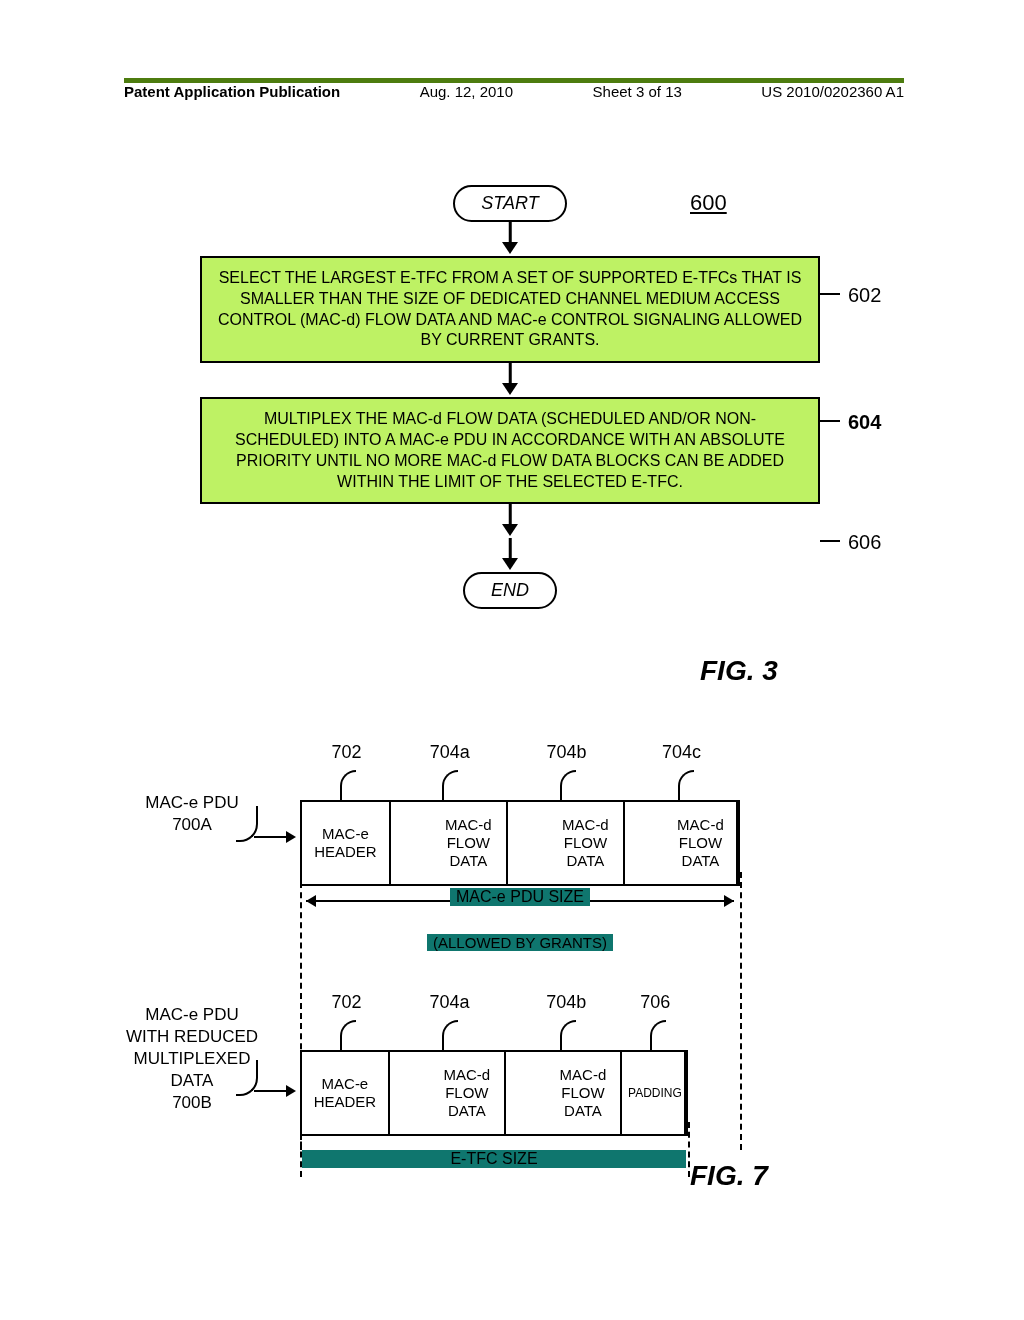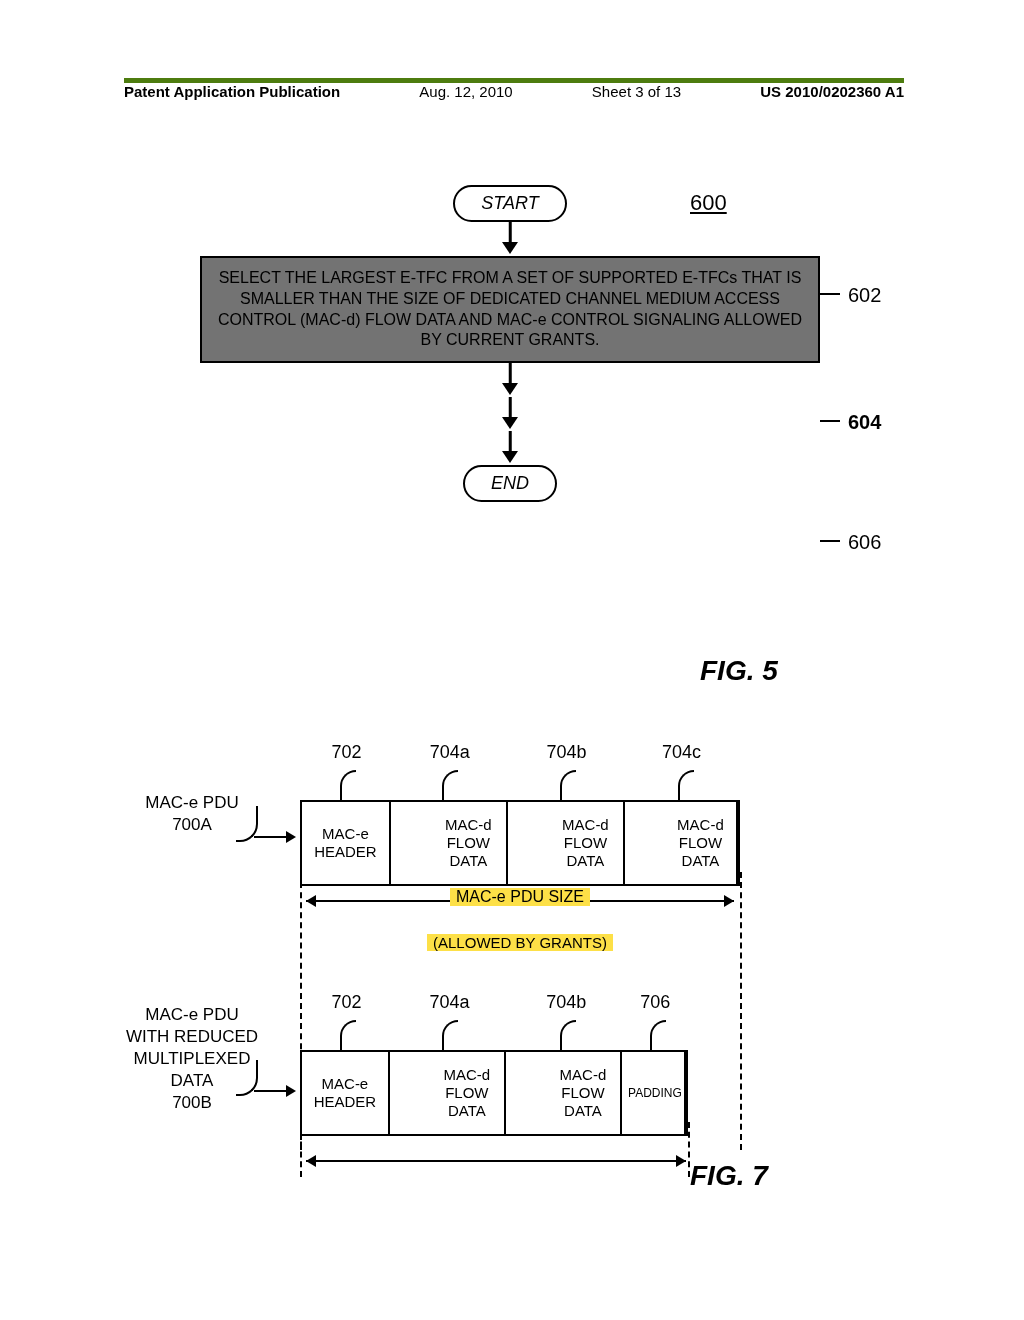--- a/index.html
+++ b/index.html
@@ -16,21 +16,21 @@
     left: 124px;
     right: 120px;
     display: flex;
     justify-content: space-between;
     font-size: 15px;
     border-top: 5px solid #4d7c0f;
   }
   .page-header .pub { font-weight: bold; }
   .page-header .date {}
   .page-header .sheet {}
-  .page-header .pubno { font-weight: bold; }
+  .page-header .pubno { font-weight: normal; }
 
   
   .flowchart {
     position: absolute;
     top: 185px;
     left: 200px;
     width: 620px;
     text-align: center;
   }
   .terminal {
@@ -42,21 +42,21 @@
     margin: 0 auto;
     font-style: italic;
   }
   .stepbox {
     border: 2.5px solid #000;
     padding: 10px 14px;
     font-size: 16px;
     text-align: center;
     line-height: 1.3;
     margin: 0;
-    background: #737373;
+    background: #bef264;
   }
   .arrow-down {
     width: 0; height: 0; margin: 0 auto; position: relative;
   }
   .arrow-down::before {
     content:"";
     position:absolute;
     left:50%; transform:translateX(-50%);
     top:0;
     width:2.5px; height:20px; background:#000;
@@ -171,21 +171,21 @@
   .dim-line::before, .dim-line::after{
     content:""; position:absolute; top:-5px;
     border-top:6px solid transparent;
     border-bottom:6px solid transparent;
   }
   .dim-line::before{ left:0; border-right:10px solid #000; }
   .dim-line::after{ right:0; border-left:10px solid #000; }
   .dim-text {
     position:absolute; top:86px; left:0; right:0;
     text-align:center; font-size:16px;
-    background:#fde047;
+    background:#0f766e;
     width:max-content;
     margin:0 auto;
     padding:0 6px;
     z-index:2;
   }
   .dim-sub { top:108px; font-size:15px;margin-top:24px; }
 
   .dash-v{
     position:absolute; width:0; border-left:2px dashed #000;
   }
@@ -210,41 +210,42 @@
   <div class="terminal">START</div>
   <div class="arrow-spacer">
       <div class="arrow-down"></div>
     </div>
 
   <div class="stepbox">SELECT THE LARGEST E-TFC FROM A SET OF SUPPORTED E-TFCs THAT IS SMALLER THAN THE SIZE OF DEDICATED CHANNEL MEDIUM ACCESS CONTROL (MAC-d) FLOW DATA AND MAC-e CONTROL SIGNALING ALLOWED BY CURRENT GRANTS.</div>
   <div class="arrow-spacer">
       <div class="arrow-down"></div>
     </div>
 
+  <div class="stepbox">MULTIPLEX THE MAC-d FLOW DATA (SCHEDULED AND/OR NON-SCHEDULED) INTO A MAC-e PDU IN ACCORDANCE WITH AN ABSOLUTE PRIORITY UNTIL NO MORE MAC-d FLOW DATA BLOCKS CAN BE ADDED WITHIN THE LIMIT OF THE SELECTED E-TFC.</div>
   <div class="arrow-spacer">
       <div class="arrow-down"></div>
     </div>
 
   <div class="arrow-spacer">
       <div class="arrow-down"></div>
     </div>
 
   <div class="terminal">END</div>
 </div>
 
 <div class="ref-line" style="top:293px; left:820px; width:20px;"></div>
 <div class="step-ref-right" style="top:284px; left:848px;">602</div>
 
 <div class="ref-line" style="top:420px; left:820px; width:20px;"></div>
 <div class="step-ref-right" style="top:411px; left:848px;font-weight:bold;">604</div>
 
 <div class="ref-line" style="top:540px; left:820px; width:20px;"></div>
 <div class="step-ref-right" style="top:531px; left:848px;">606</div>
 
-<div class="fig6-label">FIG. 5</div>
+<div class="fig6-label">FIG. 3</div>
 
 <div class="fig7">
 
   <div class="rowA-wrap">
     <div class="pdu-row">
 
       <div class="lead-labels">
         <span style="width:90px">702</span>
         <span style="width:118px">704a</span>
         <span style="width:118px">704b</span>
@@ -322,18 +323,19 @@
         <span>FLOW DATA</span>
       </div>
       <div class="cell w-pad">
         <span>PADDING</span>
       </div>
 
       <div class="dash-v" style="left:-2px; top:70px; height:55px;"></div>
       <div class="dash-v" style="left:386px; top:70px; height:55px;"></div>
 
       <div class="dim-line" style="top:108px; left:4px; width:380px;"></div>
+      <div class="dim-text" style="top:98px; width:auto;">E-TFC SIZE</div>
     </div>
   </div>
 
 </div>
 
 <div class="fig7-label">FIG. 7</div>
 
 </body></html>

